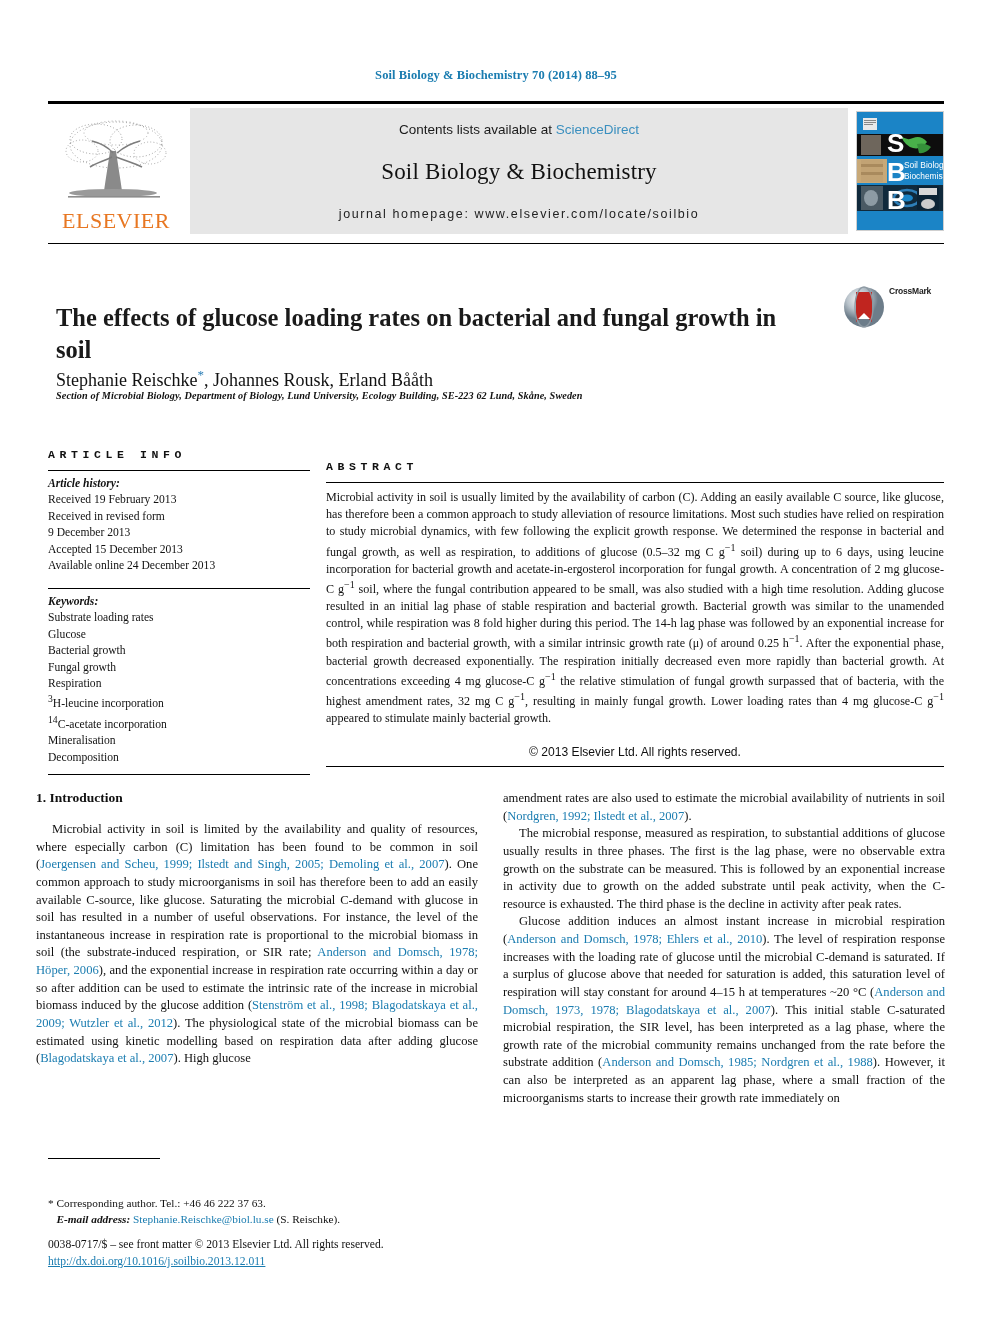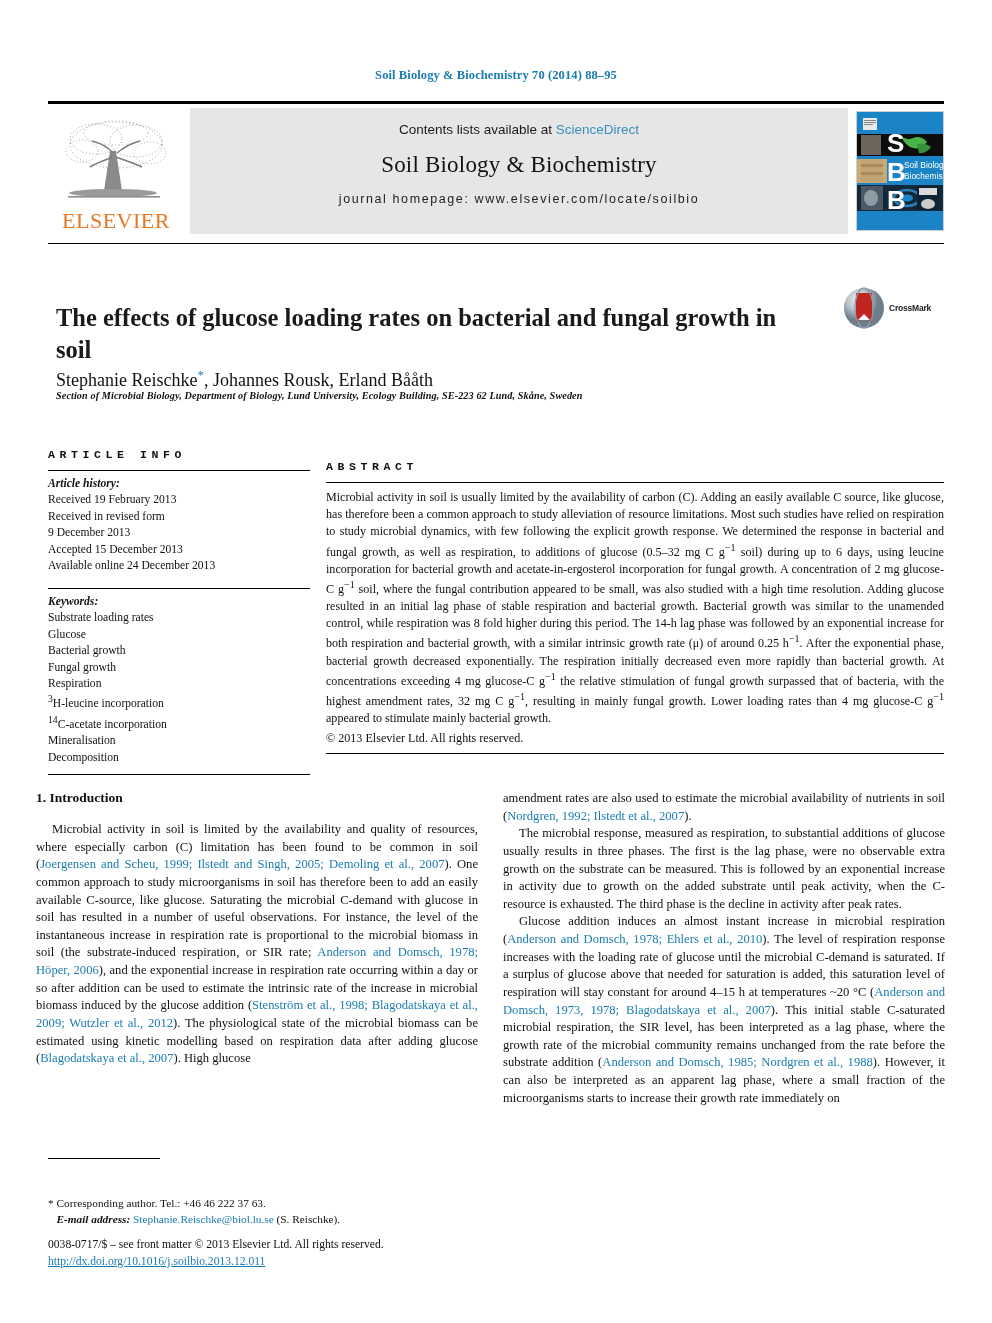--- a/index.html
+++ b/index.html
@@ -76,21 +76,21 @@
   }
   .centerbox {
     flex: 1 1 auto;
     background: #e6e6e6;
     margin-left: 6px;
     margin-right: 8px;
     display: flex;
     flex-direction: column;
     align-items: center;
     justify-content: space-between;
-    padding: 14px 0 28px 0;
+    padding: 14px 0 13px 0;
     box-sizing: border-box;
     text-align: right;
   }
   .contents-line {
     font-family: "Liberation Sans", sans-serif;
     font-size: 13.5px;
     color: #1a1a1a;
   }
   .contents-line .sd {
     color: #3a8fbf;
@@ -158,21 +158,20 @@
     color: #111;
     letter-spacing: 0.1px;
   }
   .crossmark {
     position: absolute;
     left: 843px;
     top: 286px;
     width: 100px;
     height: 44px;
     display: flex;
-    align-items: center;
     gap: 4px;
   }
   .crossmark-label {
     font-family: "Liberation Sans", sans-serif;
     font-size: 8.5px;
     font-weight: bold;
     color: #222;
     letter-spacing: -0.2px;
   }
 
@@ -212,24 +211,24 @@
   .info-gap { height: 13px; }
   .abstract-text {
     font-family: "Liberation Serif", serif;
     font-size: 12.1px;
     line-height: 1.42;
     text-align: justify;
     color: #111;
     padding-top: 6px;
   }
   .copyright {
-    text-align: left;
-    font-family: Liberation Serif, serif;
+    text-align: center;
+    font-family: Liberation Sans, sans-serif;
     font-size: 12.1px;
-    margin-top: 4px;
+    margin-top: 18px;
     color: #111;
   }
   .abs-bottom-rule {
     border-top: 1.6px solid #000;
     margin-top: 7px;
   }
   .info-bottom-rule {
     border-top: 1.6px solid #000;
     margin-top: 8px;
   }

